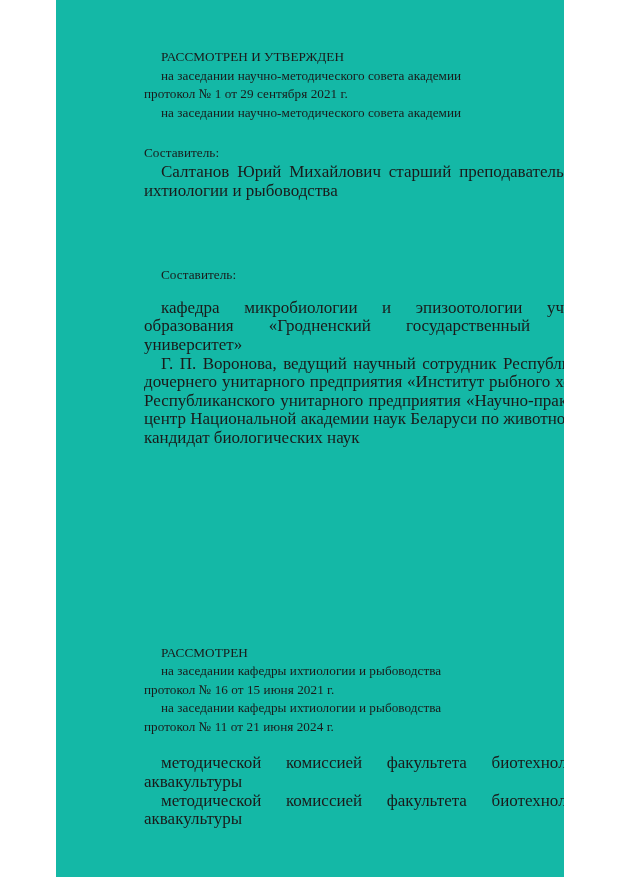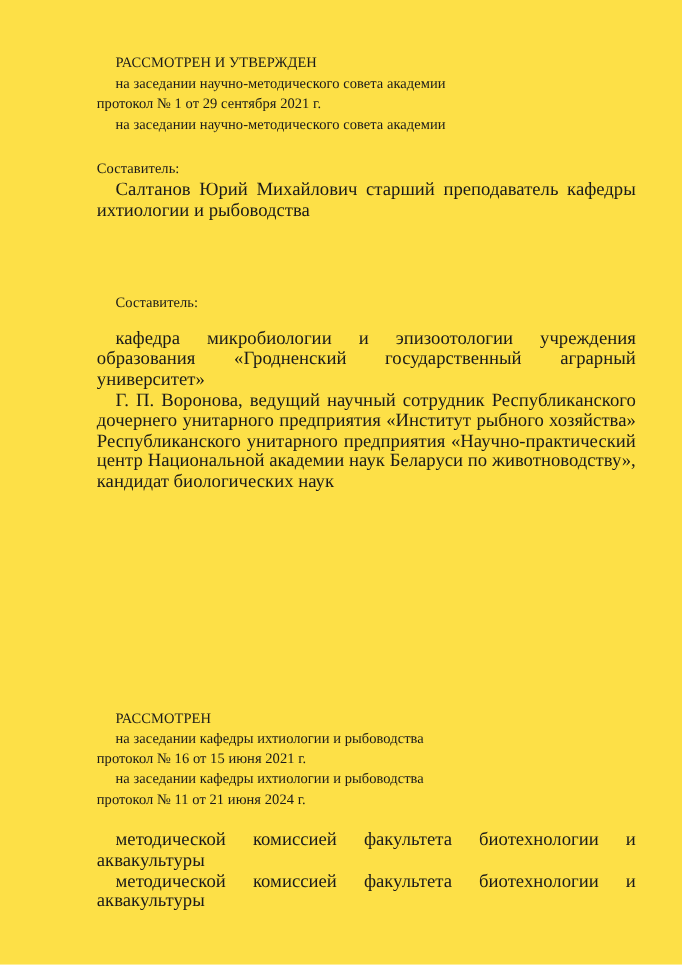--- a/index.html
+++ b/index.html
@@ -4,24 +4,24 @@
 <title>Документ</title>
 <style>
   html, body {
     margin: 0;
     padding: 0;
     background: #ffffff;
   }
 
   .page {
     position: relative;
-    width: 620px;
+    width: 508px;
     height: 877px;
     margin: 0 auto;
-    background: #fde047;
+    background: #14b8a6;
     font-family: "Liberation Serif", "DejaVu Serif", serif;
     color: #1a1a1a;
     overflow: hidden;
   }
 
   .content {
     position: absolute;
     left: 88px;
     top: 48px;
     width: 490px;

